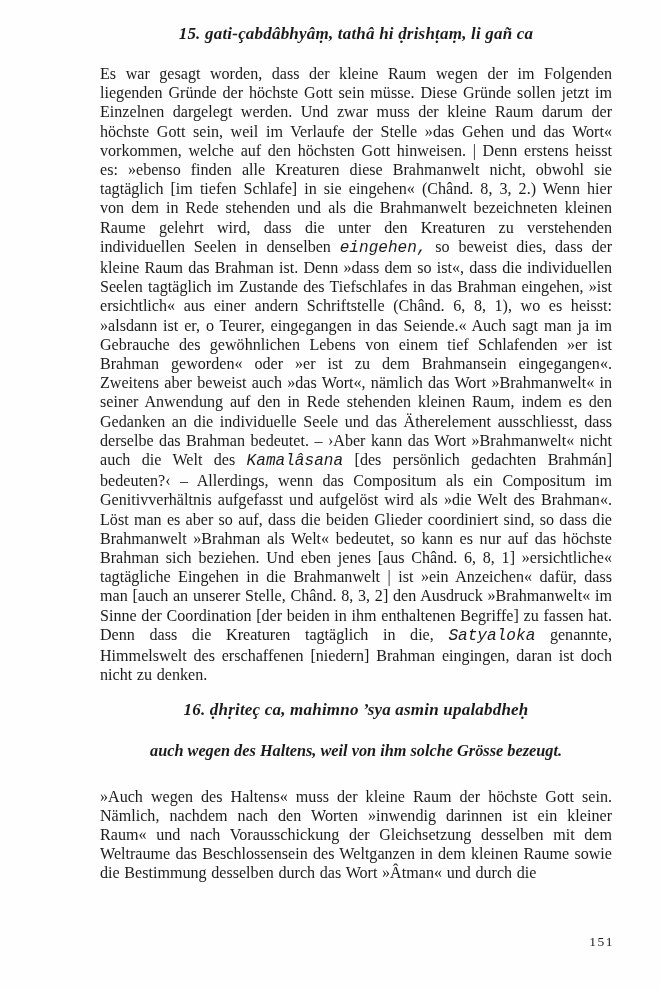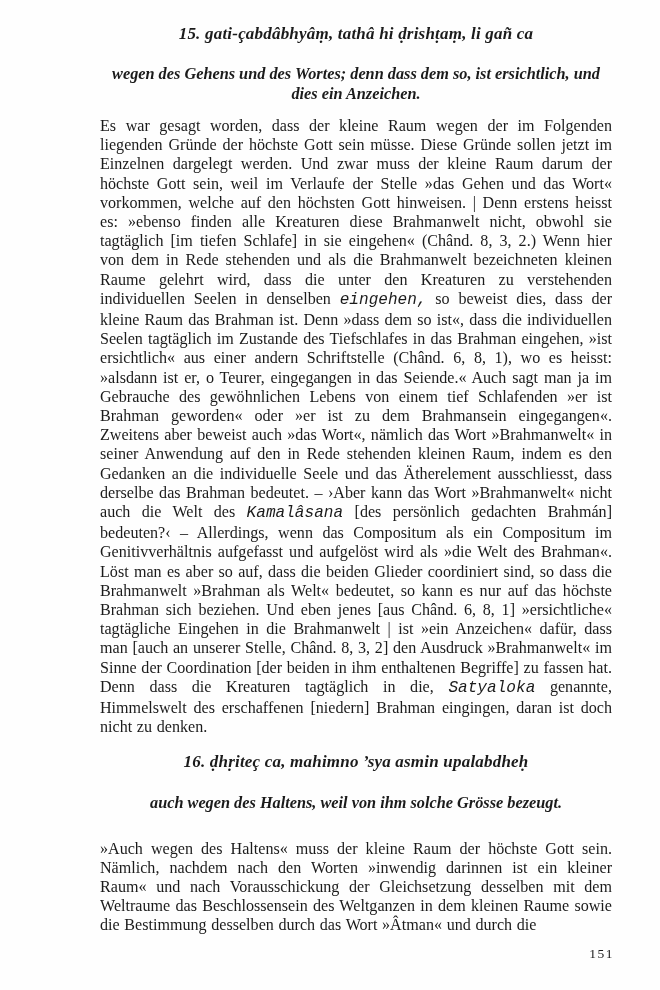--- a/index.html
+++ b/index.html
@@ -41,33 +41,32 @@
     line-height: 19.2px;
     margin: 0 0 15px 0;
     word-spacing: 0.04em;
   }
   .section-16 .sutra-heading { margin-bottom: 21px; }
   .section-16 .sutra-translation { margin-bottom: 26px; }
   .it { font-style: italic; font-family: Liberation Mono, monospace; }
   .page-number {
     position: absolute;
     right: 46px;
-    bottom: 28px;
+    bottom: 40px;
     font-size: 13.5px;
     letter-spacing: 1.5px;
   }
 </style>
 </head>
 <body>
 
 <div class="page">
 
   <div class="section-15">
     <p class="sutra-heading">15. gati-çabdâbhyâṃ, tathâ hi ḍrishṭaṃ, li gañ ca</p>
-    <p class="sutra-translation">wegen des Gehens und des Wortes; denn dass dem so, ist ersichtlich, und dies ein Anzeichen.</p>
     <p class="body-para"><span>Es war gesagt worden, dass der kleine Raum wegen der im Folgenden liegenden Gründe der höchste Gott sein müsse. Diese Gründe sollen jetzt im Einzelnen dargelegt werden. Und zwar muss der kleine Raum darum der höchste Gott sein, weil im Verlaufe der Stelle »das Gehen und das Wort« vorkommen, welche auf den höchsten Gott hinweisen. | Denn erstens heisst es: »ebenso finden alle Kreaturen diese Brahmanwelt nicht, obwohl sie tagtäglich [im tiefen Schlafe] in sie eingehen« (Chând. 8, 3, 2.) Wenn hier von dem in Rede stehenden und als die Brahmanwelt bezeichneten kleinen Raume gelehrt wird, dass die unter den Kreaturen zu verstehenden individuellen Seelen in denselben </span><span class="it">eingehen,</span><span> so beweist dies, dass der kleine Raum das Brahman ist. Denn »dass dem so ist«, dass die individuellen Seelen tagtäglich im Zustande des Tiefschlafes in das Brahman eingehen, »ist ersichtlich« aus einer andern Schriftstelle (Chând. 6, 8, 1), wo es heisst: »alsdann ist er, o Teurer, eingegangen in das Seiende.« Auch sagt man ja im Gebrauche des gewöhnlichen Lebens von einem tief Schlafenden »er ist Brahman geworden« oder »er ist zu dem Brahmansein eingegangen«. Zweitens aber beweist auch »das Wort«, nämlich das Wort »Brahmanwelt« in seiner Anwendung auf den in Rede stehenden kleinen Raum, indem es den Gedanken an die individuelle Seele und das Ätherelement ausschliesst, dass derselbe das Brahman bedeutet. – ›Aber kann das Wort »Brahmanwelt« nicht auch die Welt des </span><span class="it">Kamalâsana</span><span> [des persönlich gedachten Brahmán] bedeuten?‹ – Allerdings, wenn das Compositum als ein Compositum im Genitivverhältnis aufgefasst und aufgelöst wird als »die Welt des Brahman«. Löst man es aber so auf, dass die beiden Glieder coordiniert sind, so dass die Brahmanwelt »Brahman als Welt« bedeutet, so kann es nur auf das höchste Brahman sich beziehen. Und eben jenes [aus Chând. 6, 8, 1] »ersichtliche« tagtägliche Eingehen in die Brahmanwelt | ist »ein Anzeichen« dafür, dass man [auch an unserer Stelle, Chând. 8, 3, 2] den Ausdruck »Brahmanwelt« im Sinne der Coordination [der beiden in ihm enthaltenen Begriffe] zu fassen hat. Denn dass die Kreaturen tagtäglich in die, </span><span class="it">Satyaloka</span><span> genannte, Himmelswelt des erschaffenen [niedern] Brahman eingingen, daran ist doch nicht zu denken.</span></p>
   </div>
 
   <div class="section-16">
     <p class="sutra-heading">16. ḍhṛiteç ca, mahimno ’sya asmin upalabdheḥ</p>
     <p class="sutra-translation">auch wegen des Haltens, weil von ihm solche Grösse bezeugt.</p>
     <p class="body-para"><span>»Auch wegen des Haltens« muss der kleine Raum der höchste Gott sein. Nämlich, nachdem nach den Worten »inwendig darinnen ist ein kleiner Raum« und nach Vorausschickung der Gleichsetzung desselben mit dem Weltraume das Beschlossensein des Weltganzen in dem kleinen Raume sowie die Bestimmung desselben durch das Wort »Âtman« und durch die</span></p>
   </div>
 
   <div class="page-number">151</div>

